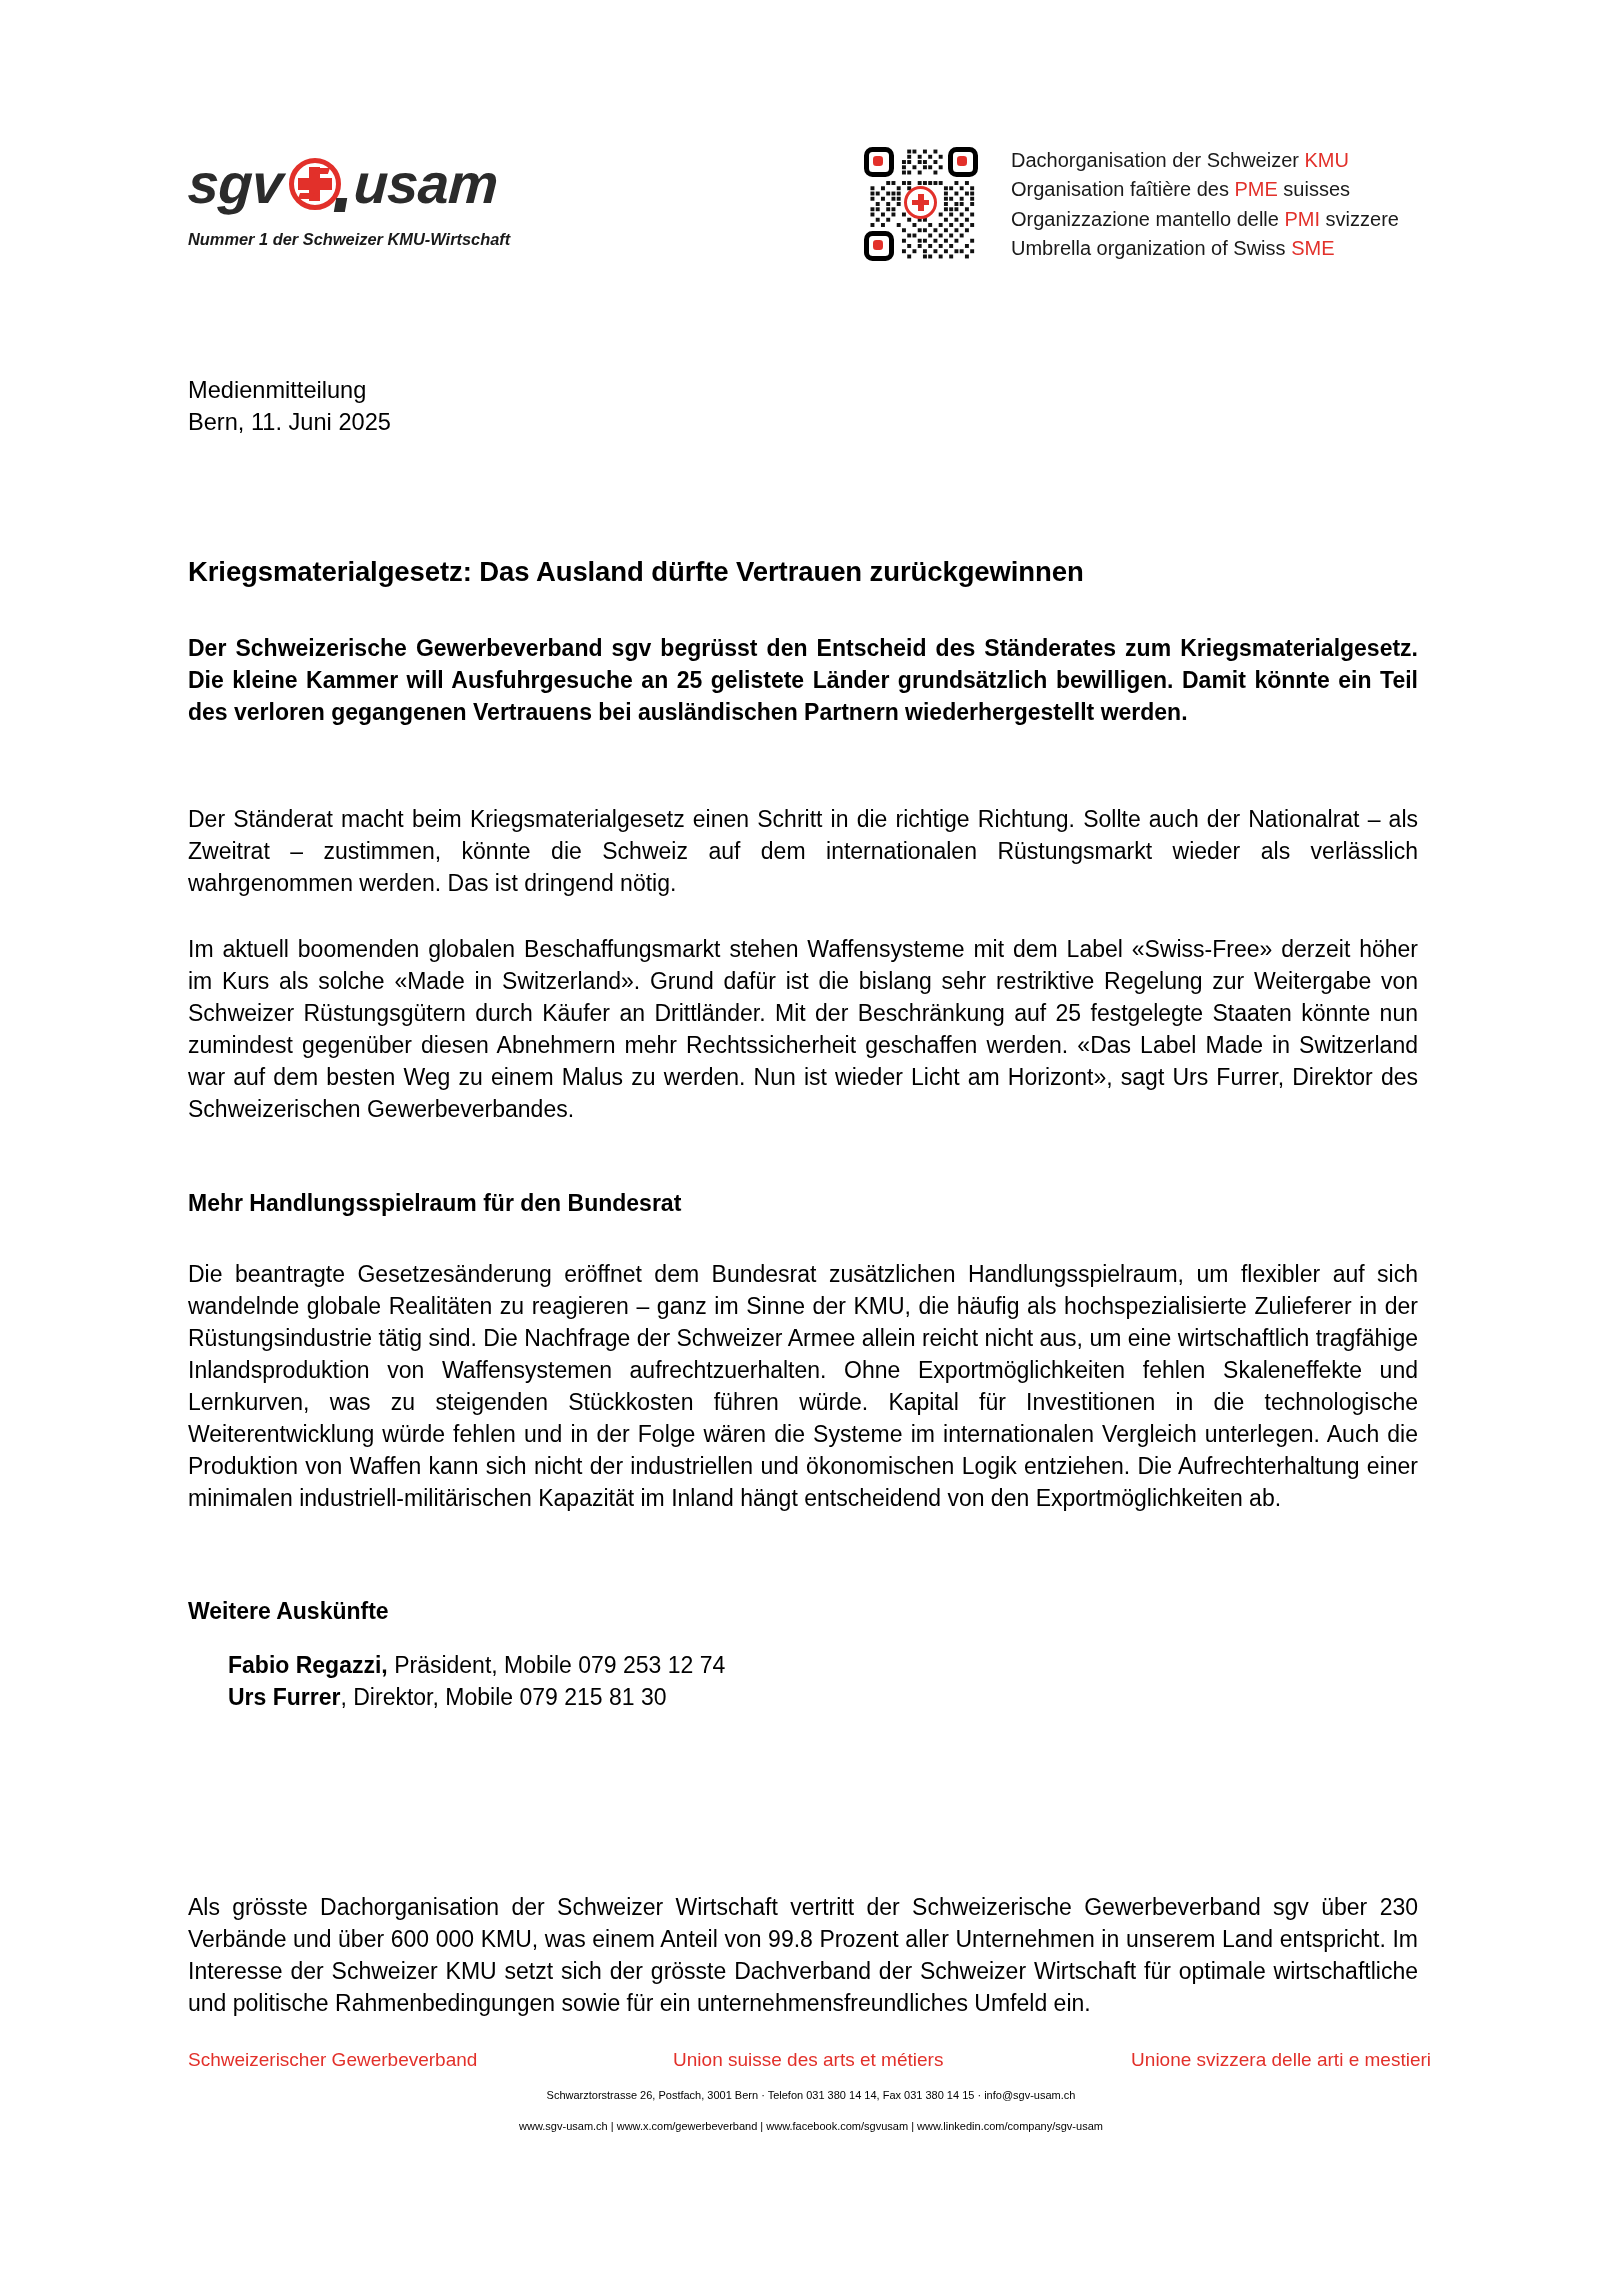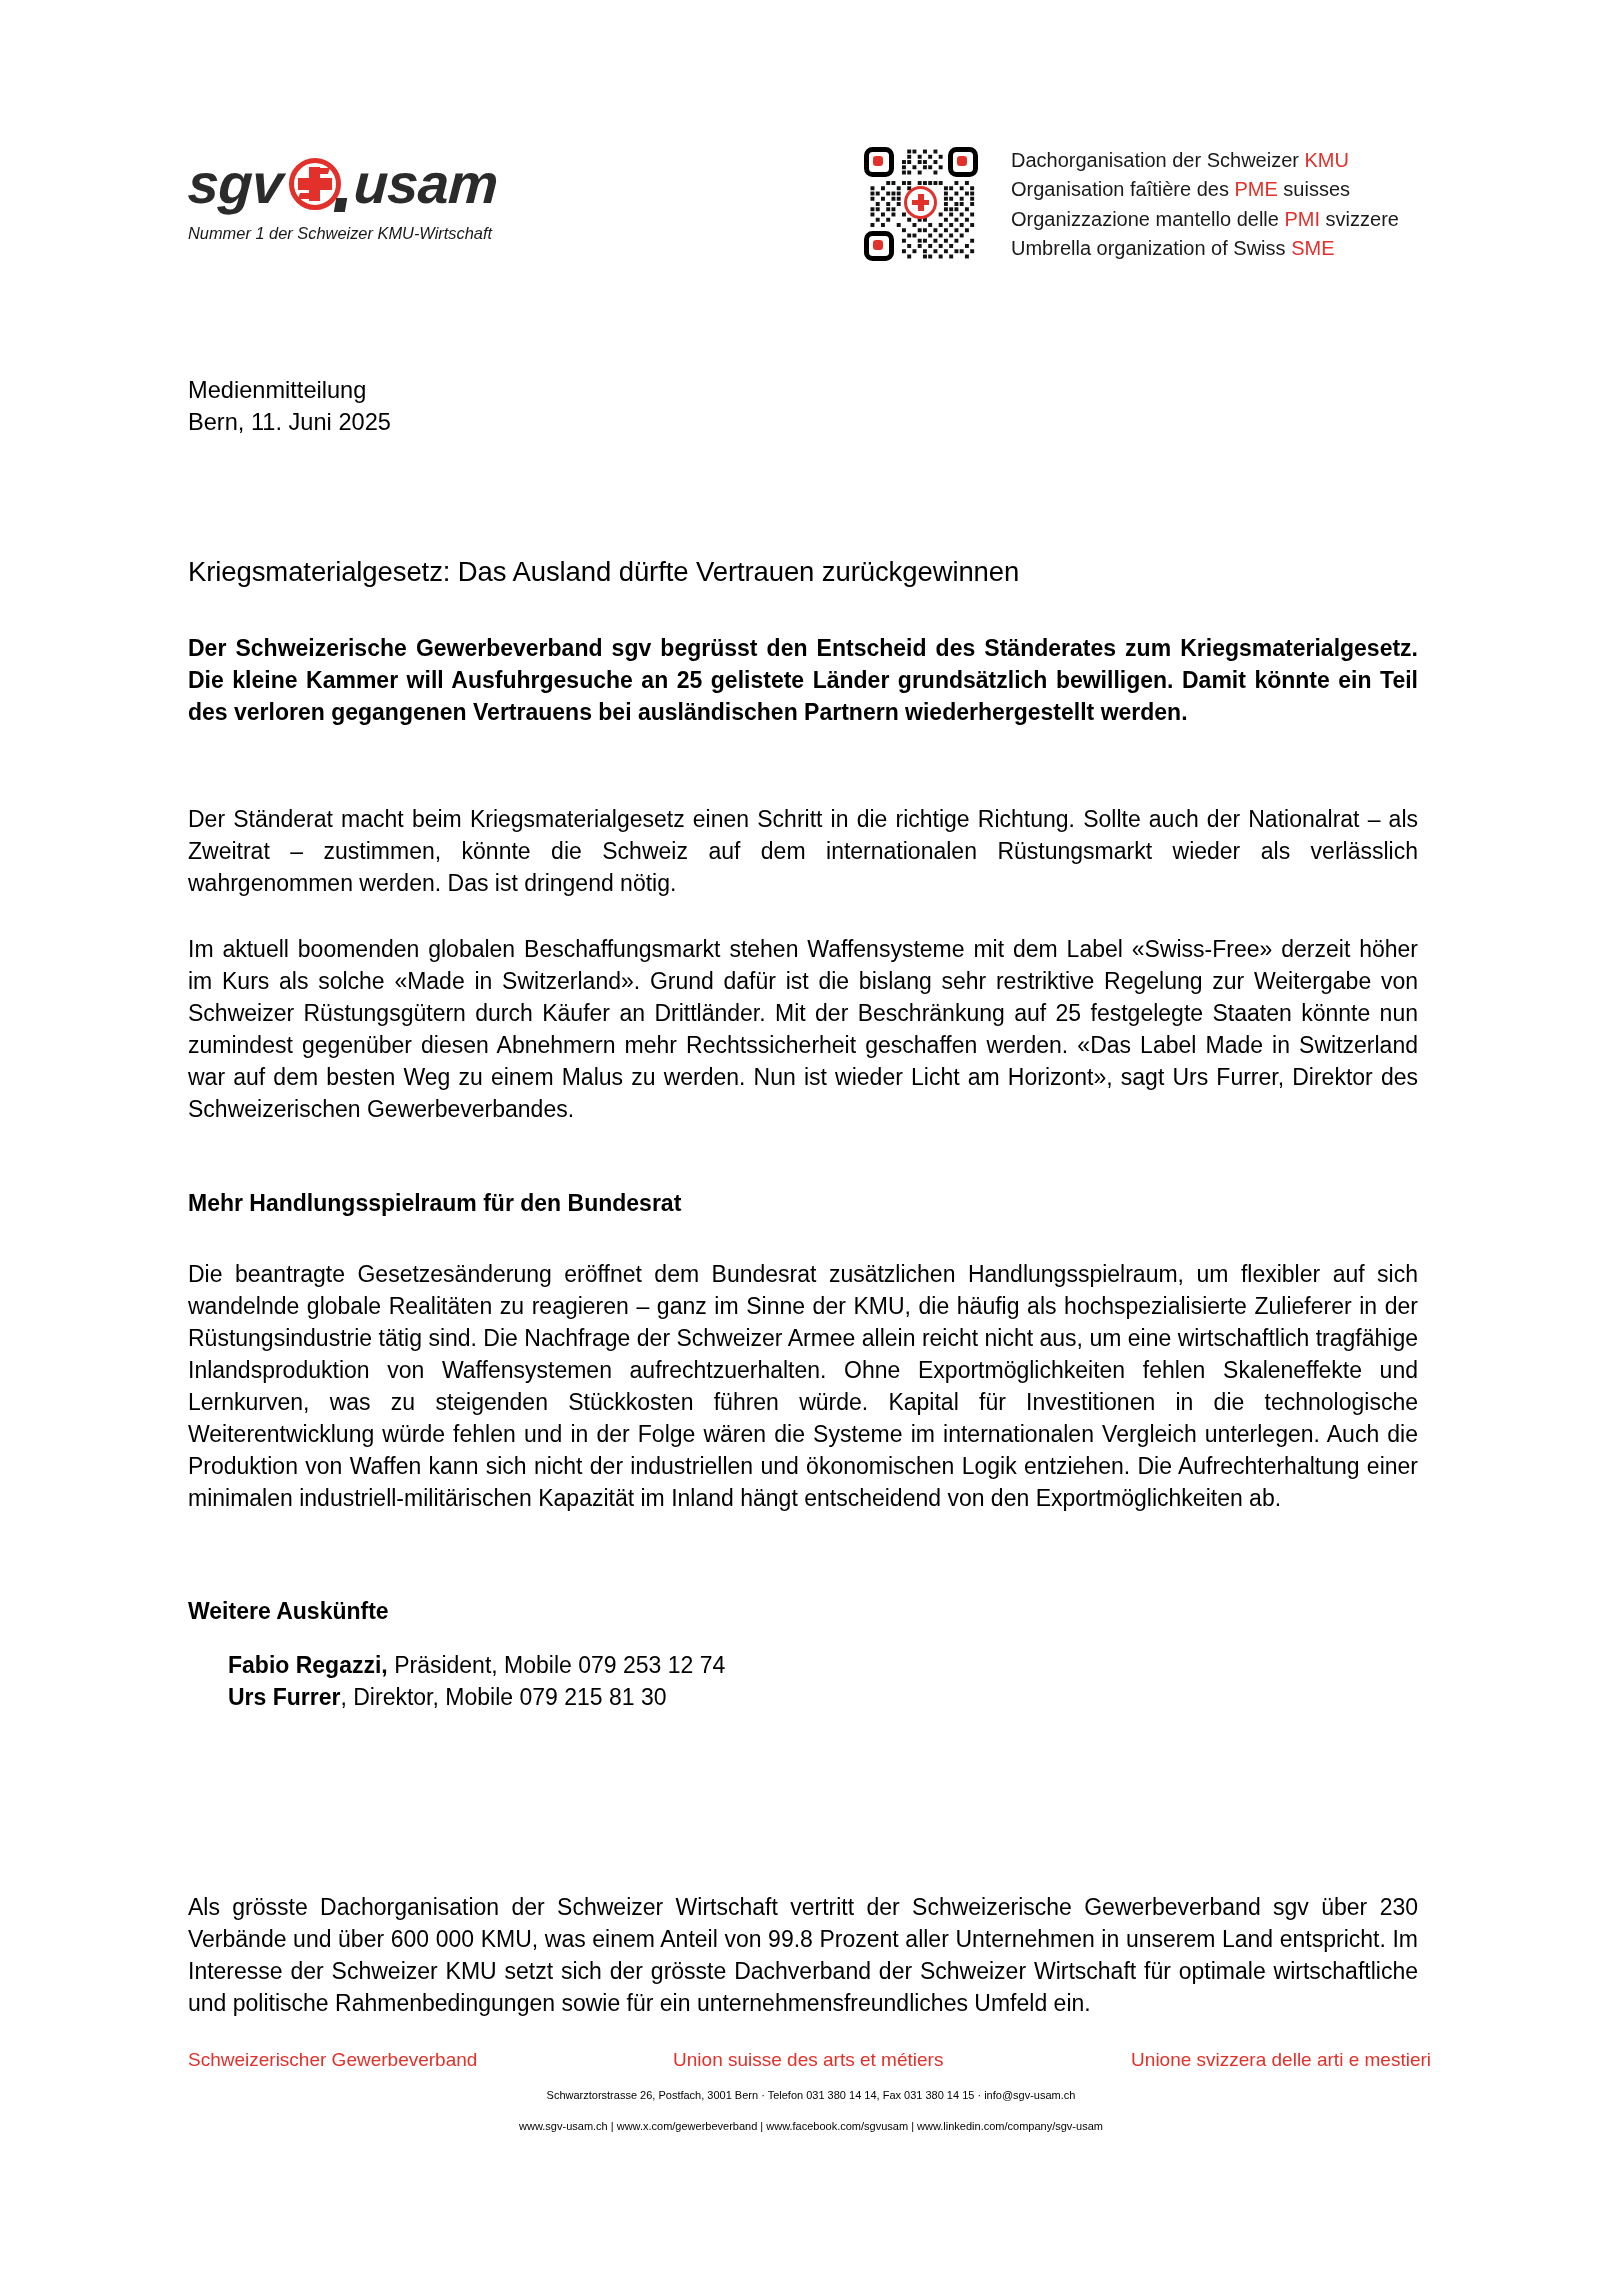--- a/index.html
+++ b/index.html
@@ -77,23 +77,23 @@
   .logo-mark .cross i {
     position: absolute;
     background: #e2302a;
     display: block;
   }
   .cross .c1 { left: 10.5px; top: 0px;  width: 11.8px; height: 34px; }
   .cross .c2 { left: 0px;  top: 11px; width: 34px; height: 11.8px; }
   .cross .c3 { left: 17px; top: 1.3px;  width: 14.4px; height: 5.9px;  transform: skewX(-20deg); }
   .cross .c4 { left: 1.3px;  top: 26px; width: 14.4px; height: 5.9px;  transform: skewX(-20deg); }
   .logo-tagline {
-    margin-top: 10px;
+    margin-top: 16px;
     font-style: italic;
-    font-weight: normal;
+    font-weight: bold;
     font-size: 16.4px;
     color: #1a1a1a;
     letter-spacing: 0px;
   }
 
   .qr-block {
     position: absolute;
     left: 860px;
     top: 143px;
     display: flex;
@@ -178,21 +178,21 @@
   }
   .meta-date {
     font-size: 23.6px;
     line-height: 32px;
   }
   .headline {
     position: absolute;
     top: 537px;
     left: 0;
     width: 1243px;
-    font-weight: normal;
+    font-weight: bold;
     font-size: 27.5px;
     line-height: 34px;
     letter-spacing: -0.1px;
   }
   .lead {
     position: absolute;
     top: 609px;
     left: 0;
     width: 1230px;
     font-weight: bold;

